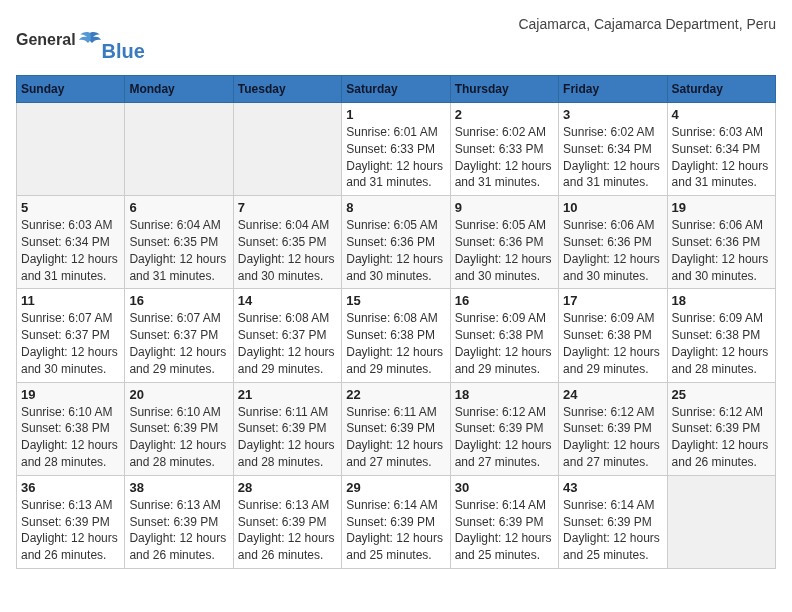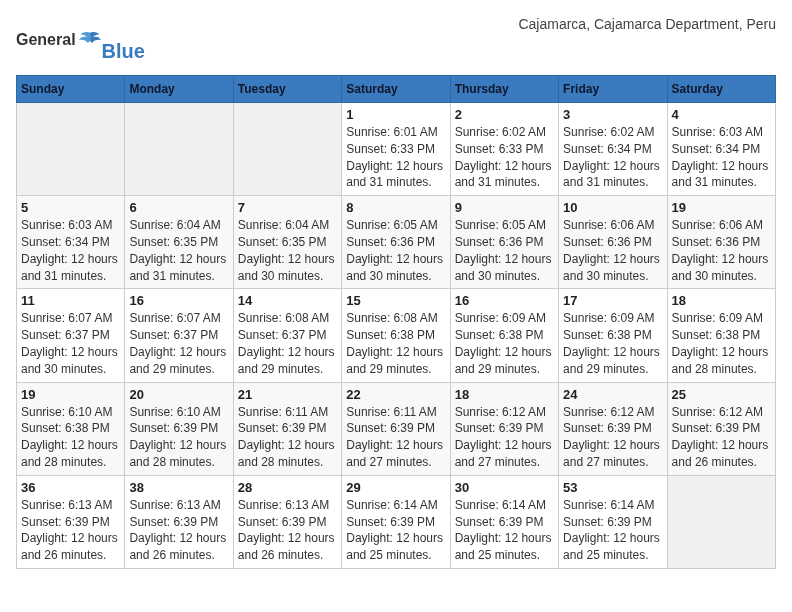--- a/index.html
+++ b/index.html
@@ -312,21 +312,21 @@
 Sunset: 6:39 PM
 Daylight: 12 hours and 25 minutes.</div>
         </td>
         <td>
           <div class="day-number">30</div>
           <div class="day-info" style="white-space: pre-line;">Sunrise: 6:14 AM
 Sunset: 6:39 PM
 Daylight: 12 hours and 25 minutes.</div>
         </td>
         <td>
-          <div class="day-number">53</div>
+          <div class="day-number">43</div>
           <div class="day-info" style="white-space: pre-line;">Sunrise: 6:14 AM
 Sunset: 6:39 PM
 Daylight: 12 hours and 25 minutes.</div>
         </td>
         <td class="empty-cell"></td>
       </tr>
     </tbody>
 </table>
 
 </body></html>

